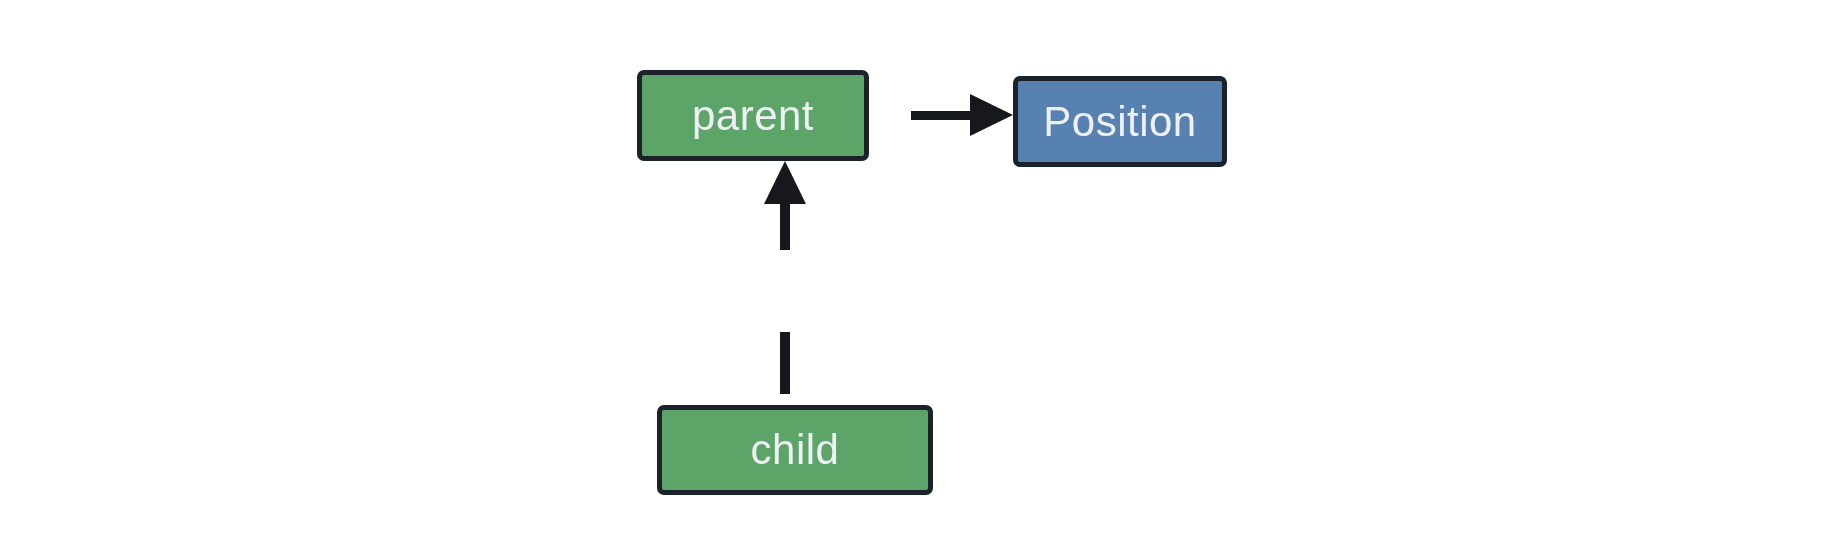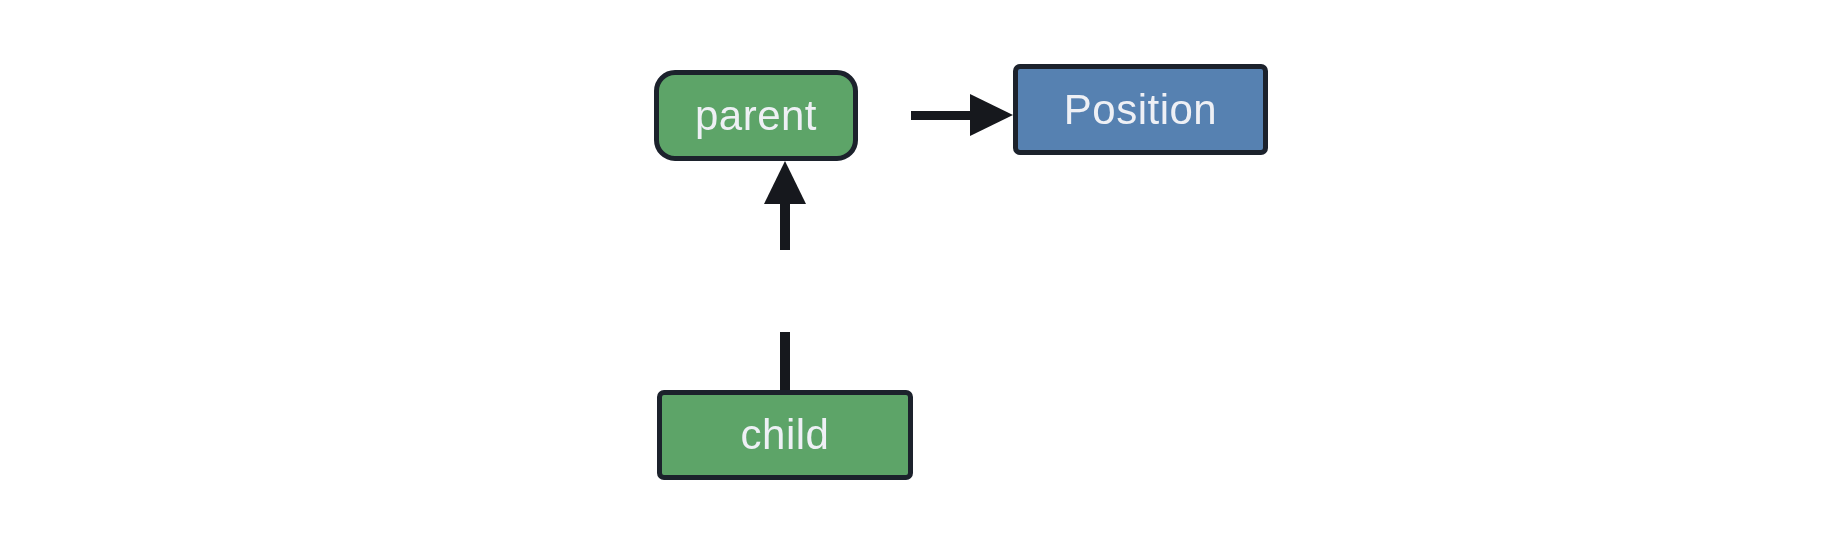--- a/index.html
+++ b/index.html
@@ -32,24 +32,24 @@
   .node-label {
     color: var(--label-text, #EEF0F5);
     font-size: 42px;
     line-height: 1;
     letter-spacing: 0.5px;
     user-select: none;
   }
   .node-entity   { background: var(--entity-fill, #5DA468); }
   .node-relation { background: var(--relation-fill, #5681B1); }
 
-  #node-parent   { left: 654px;  top: 70px;  width: 204px; height: 91px; border-radius: 21px; }
-  #node-position { left: 1013px; top: 64px;  width: 255px; height: 91px; }
+  #node-parent   { left: 637px;  top: 70px;  width: 232px; height: 91px; }
+  #node-position { left: 1013px; top: 76px;  width: 214px; height: 91px; }
   #node-childof  { left: 657px;  top: 246px; width: 256px; height: 89px; }
-  #node-child    { left: 657px;  top: 390px; width: 256px; height: 90px; }
+  #node-child    { left: 657px;  top: 405px; width: 276px; height: 90px; }
 
   
   .edge-line {
     position: absolute;
     background: var(--connector, #16181D);
     z-index: 0;
   }
   .arrowhead {
     position: absolute;
     width: 0;

